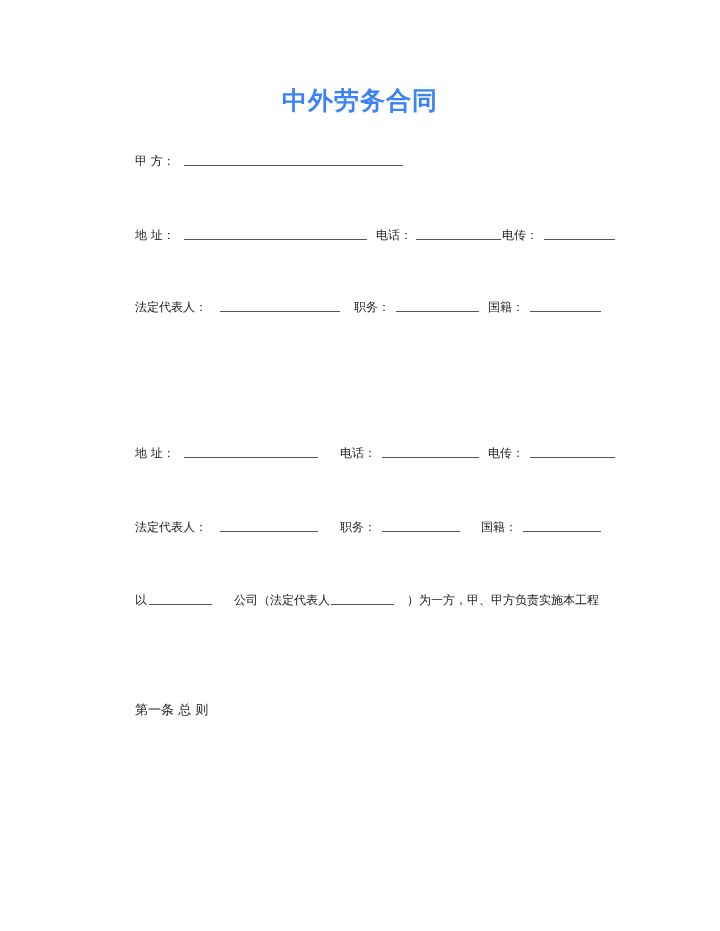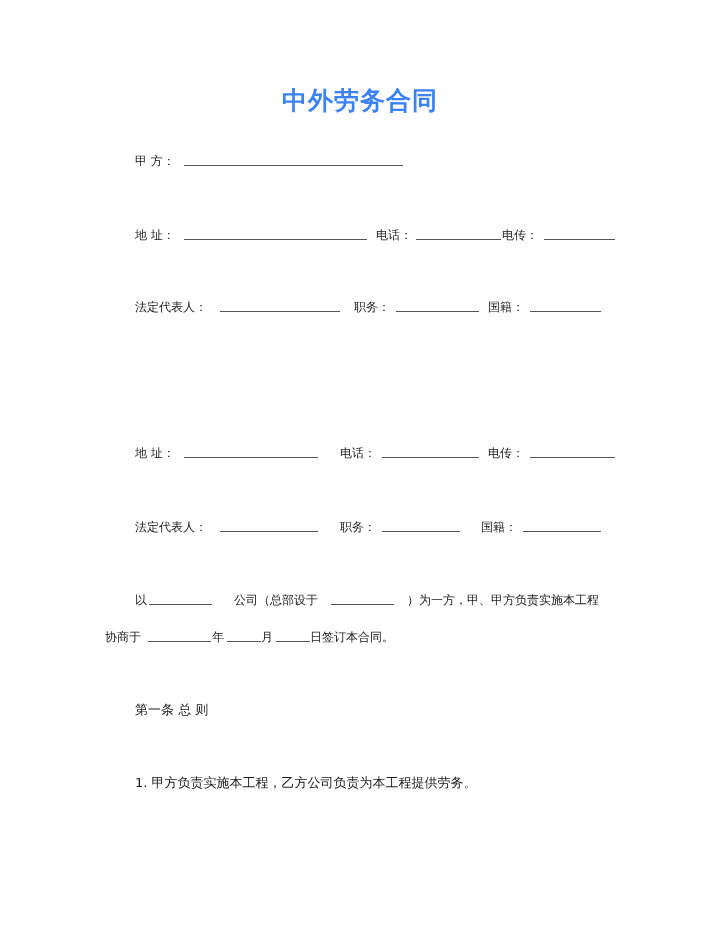--- a/index.html
+++ b/index.html
@@ -62,32 +62,22 @@
     <span class="u" style="left:85px; width:98px;"></span>
     <span class="t" style="left:205px;">职务：</span>
     <span class="u" style="left:247px; width:78px;"></span>
     <span class="t" style="left:346px;">国籍：</span>
     <span class="u" style="left:388px; width:78px;"></span>
   </div>
 
   <div class="row" style="left:135px; top:589px; width:500px;">
     <span class="t" style="left:0;">以</span>
     <span class="u" style="left:14px; width:63px;"></span>
-    <span class="t" style="left:99px;">公司（总部设于</span>
+    <span class="t" style="left:99px;">公司（法定代表人</span>
     <span class="u" style="left:196px; width:63px;"></span>
     <span class="t" style="left:272px;">）为一方，甲、甲方负责实施本工程</span>
   </div>
 
-  <div class="row" style="left:105px; top:626px; width:320px;">
-    <span class="t" style="left:0;">协商于</span>
-    <span class="u" style="left:43px; width:63px;"></span>
-    <span class="t" style="left:107px;">年</span>
-    <span class="u" style="left:122px; width:34px;"></span>
-    <span class="t" style="left:156px;">月</span>
-    <span class="u" style="left:171px; width:34px;"></span>
-    <span class="t" style="left:205px;">日签订本合同。</span>
-  </div>
 
   <div class="line" style="left:135px; top:699px;text-align:center;">第一条  总  则</div>
 
-  <div class="line" style="left:135px; top:772px;">1. 甲方负责实施本工程，乙方公司负责为本工程提供劳务。</div>
 
 </div>
 
 </body></html>

